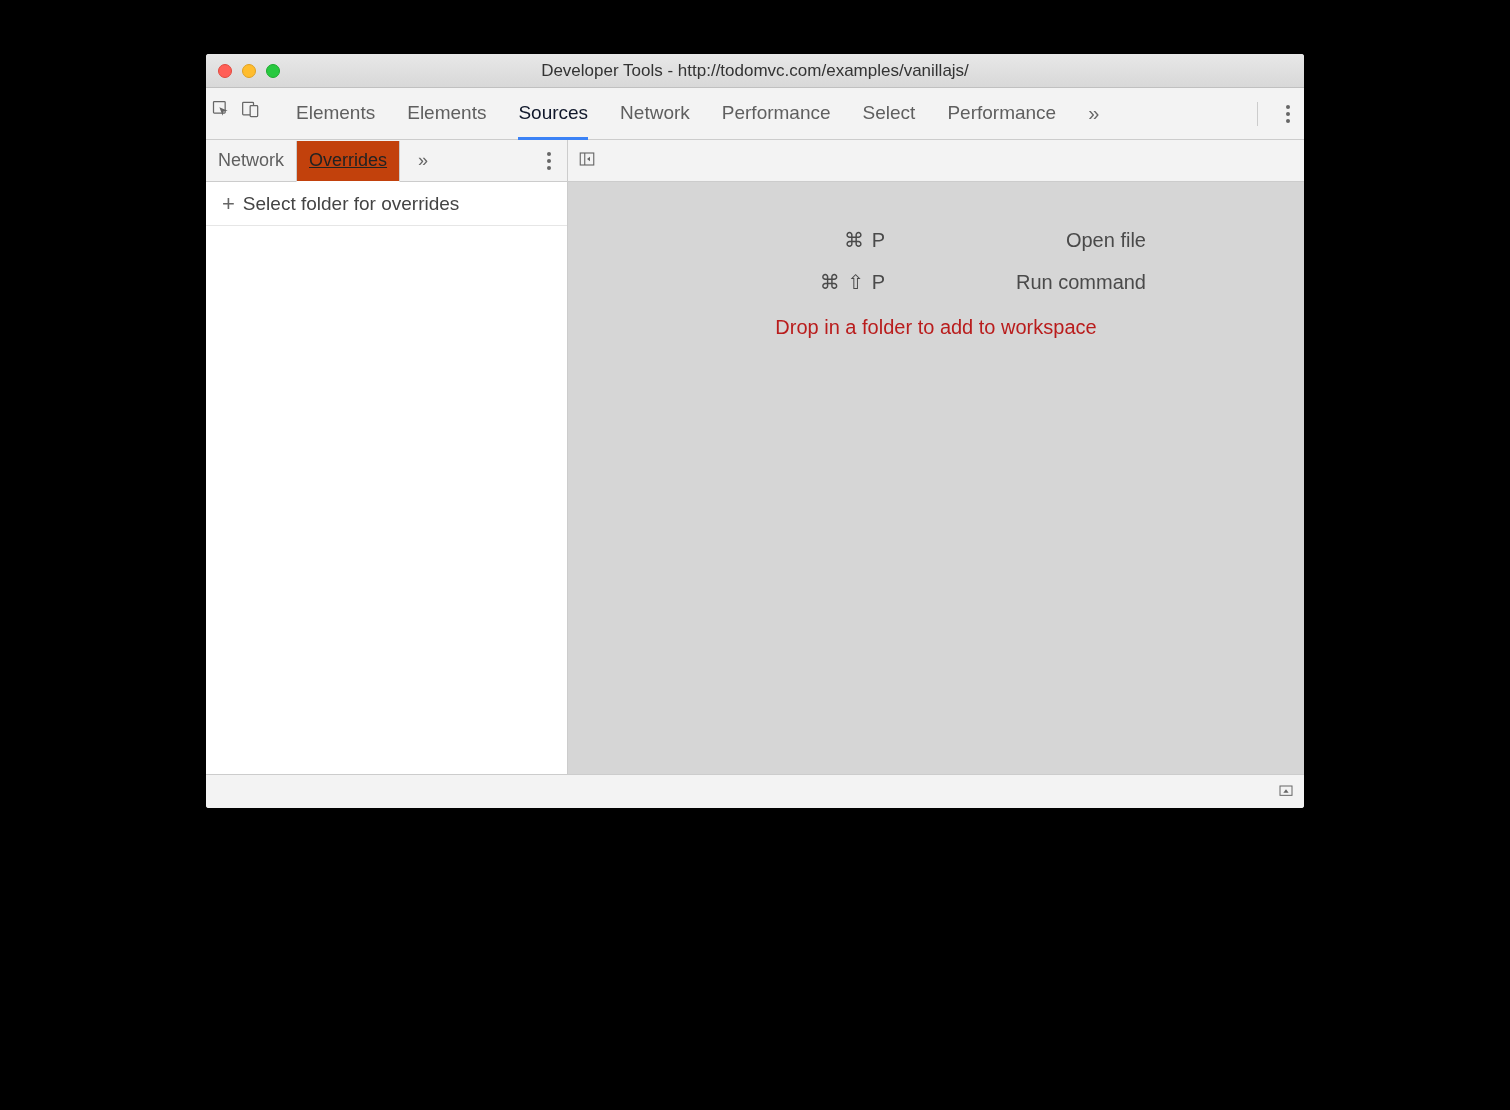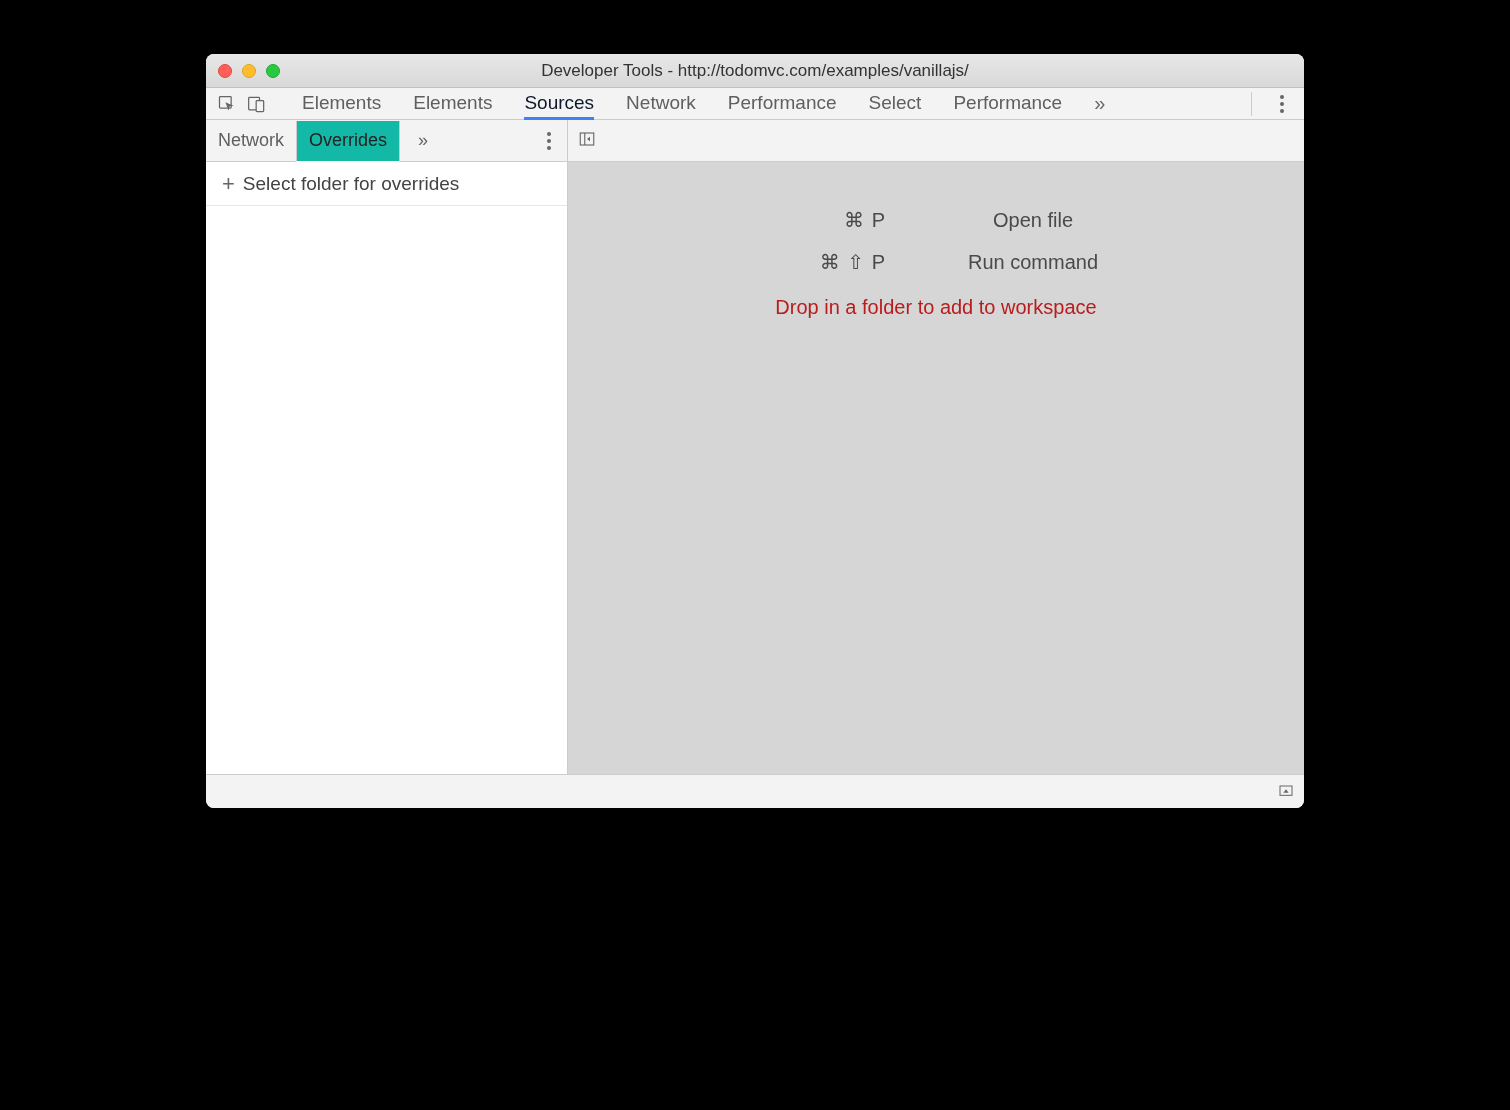--- a/index.html
+++ b/index.html
@@ -10,21 +10,21 @@
       height: 1110px;
       display: flex;
       align-items: flex-start;
       justify-content: center;
       padding-top: 54px;
     }
     .window {
       width: 1098px;
       height: 754px;
       background: #fff;
-      border-radius: 8px;
+      border-radius: 3px;
       overflow: hidden;
       box-shadow: 0 20px 60px rgba(0,0,0,0.5);
       display: flex;
       flex-direction: column;
     }
     .titlebar {
       height: 34px;
       background: linear-gradient(#e8e8e8, #d8d8d8);
       display: flex;
       align-items: center;
@@ -39,26 +39,25 @@
     .tl.green { background: #28c940; border: 0.5px solid #1dab2e; }
     .title {
       position: absolute;
       left: 0; right: 0;
       text-align: center;
       font-size: 17px;
       color: #333;
       pointer-events: none;
     }
     .toolbar {
-      height: 32px;
+      height: 52px;
       background: #f3f3f3;
       border-bottom: 1px solid #ccc;
       display: flex;
-      align-items: center;
-      padding: 0 6px;
+      padding: 0 0;
     }
     .tb-icon {
       display: flex; align-items: center; justify-content: center;
       width: 30px; height: 42px;
       color: #666;
     }
     .tb-icon svg { width: 20px; height: 20px; stroke: #666; fill: none; stroke-width: 1.5; }
     .tabs { display: flex; margin-left: 30px; gap: 32px; height: 100%; align-items: stretch; }
     .tab {
       display: flex; align-items: center;
@@ -91,26 +90,27 @@
       border-right: 1px solid #ccc;
       position: relative;
     }
     .subtab {
       display: flex; align-items: center;
       padding: 0 12px;
       font-size: 18px; color: #5f5f5f;
       height: 100%;
     }
     .subtab.active {
-      background: #14b8a6;
+      background: #c2410c;
       color: #222;
       border-left: 1px solid #ccc;
       border-right: 1px solid #ccc;
       border-bottom: 1px solid #fff;
       margin-bottom: -1px;
+      text-decoration: underline;
     }
     .subtabs-overflow { margin-left: 18px; font-size:18px; color:#666; }
     .subtabs-kebab { position:absolute; right:8px; }
     .subtabs-right {
       flex: 1;
       display: flex; align-items: center;
       padding: 0 10px;
     }
     .sidebar-collapse svg { width:18px; height:18px; stroke:#666; fill:none; stroke-width:1.5;}
     .body { flex:1; display:flex; }
@@ -137,21 +137,21 @@
     }
     .hints {
       display: flex; flex-direction: column;
       align-items: center;
       gap: 18px;
       padding-top: 46px;
       font-size: 20px; color: #4a4a4a;
     }
     .hint-row { display:flex; align-items:center; gap: 34px; width: 420px;}
     .hint-shortcut { flex: 0 0 160px; text-align: right; font-size: 20px; color:#4a4a4a; letter-spacing: 1px;}
-    .hint-label { flex: 1; text-align:center; }
+    .hint-label { flex: 1; text-align:right; }
     .hint-drop { font-size: 20px; color:#b91c1c; margin-top: 4px;}
     .footer {
       height: 34px;
       background: #f3f3f3;
       border-top: 1px solid #ccc;
       display: flex; align-items: center; justify-content: flex-end;
       padding: 0 10px;
     }
     .drawer-icon svg { width:16px; height:16px; stroke:#666; fill:none; stroke-width:1.5;}
   </style>

